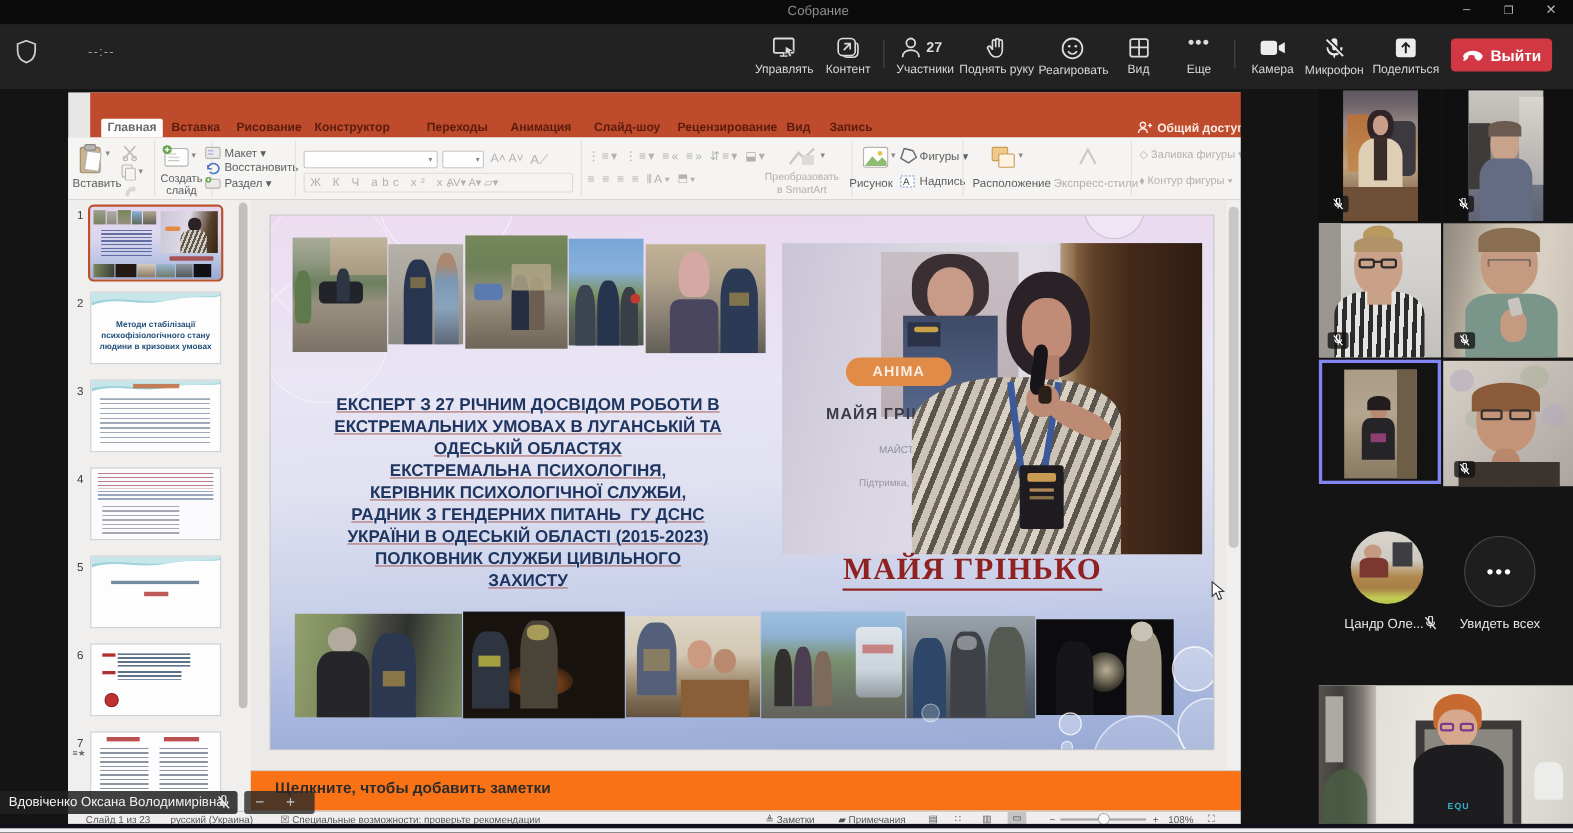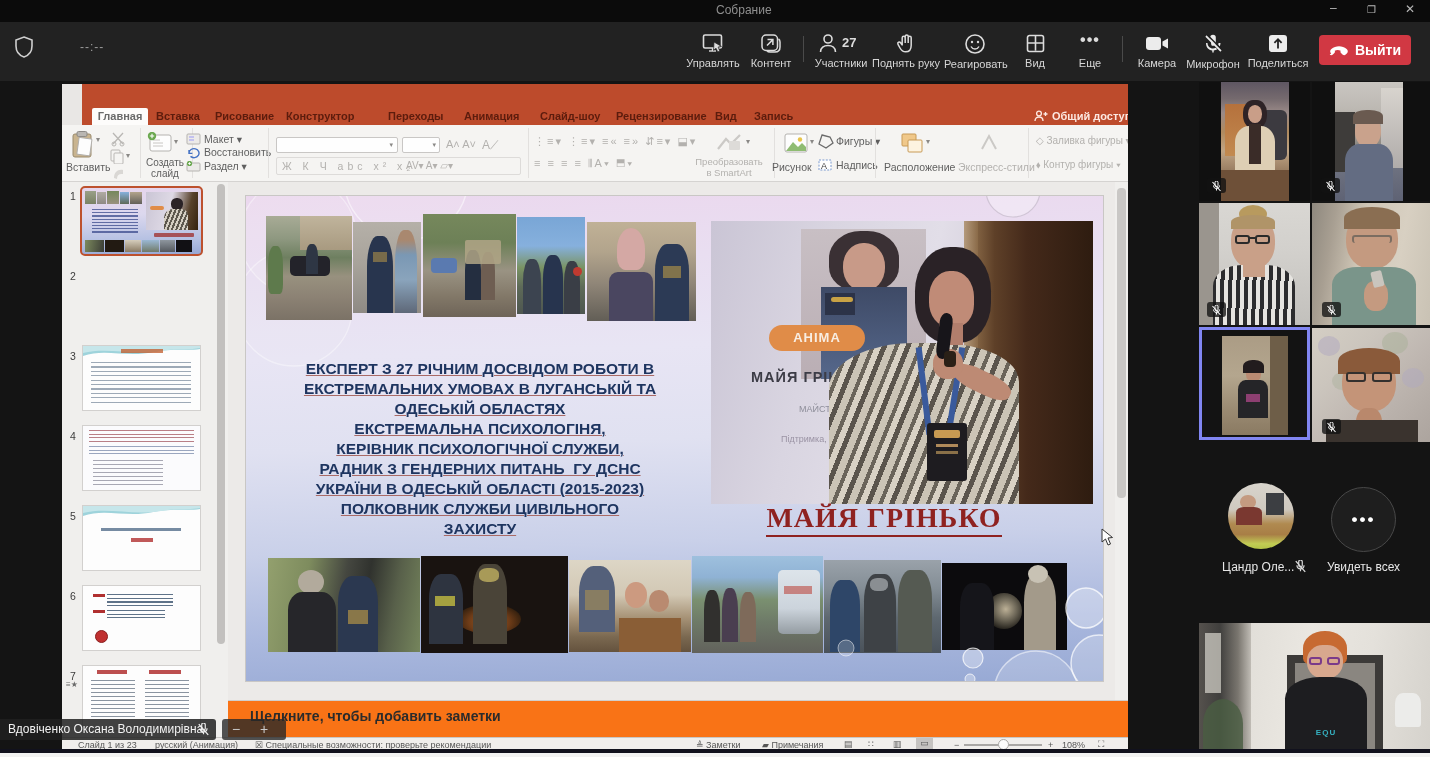--- a/index.html
+++ b/index.html
@@ -270,20 +270,27 @@
           </div>
           <div class="abs" style="left:72px;top:45px;width:40px;height:4px;background:#a03434;opacity:.8;border-radius:1px;"></div>
           <div class="abs" style="left:3px;top:52px;width:19px;height:12px;background:linear-gradient(100deg,#7c8a5e,#3a3c36);"></div>
             <div class="abs" style="left:23px;top:52px;width:19px;height:12px;background:#221a12;"></div>
             <div class="abs" style="left:43px;top:52px;width:16px;height:12px;background:linear-gradient(180deg,#d5cdbc,#8a7a62);"></div>
             <div class="abs" style="left:60px;top:52px;width:17px;height:12px;background:linear-gradient(180deg,#9ab8d4,#707a68);"></div>
             <div class="abs" style="left:78px;top:52px;width:15px;height:12px;background:linear-gradient(180deg,#8e969e,#54585e);"></div>
             <div class="abs" style="left:94px;top:52px;width:16px;height:12px;background:#111014;"></div>
         </div>
         <span class="abs" style="left:8px;top:88px;">2</span>
+        <div class="abs" style="left:21px;top:84px;width:117px;height:64px;background:#fdfdfd;box-shadow:0 0 0 1px #d2d0ce;overflow:hidden;">
+          <svg width="117" height="16" viewBox="0 0 117 16">
+              <path d="M0 12 C22 2 44 14 70 7 C90 2 105 6 117 3 L117 0 L0 0 Z" fill="#9ed3db"></path>
+              <path d="M0 9 C25 1 50 12 78 6 C96 2 108 5 117 2 L117 0 L0 0 Z" fill="#c6e6ea"></path>
+            </svg>
+          <div class="abs" style="left:4px;top:24px;width:109px;text-align:center;font-size:7.5px;font-weight:bold;color:#1f4e79;line-height:10px;">Методи стабілізації<br>психофізіологічного стану<br>людини в кризових умовах</div>
+        </div>
         <span class="abs" style="left:8px;top:168px;">3</span>
         <div class="abs" style="left:21px;top:164px;width:117px;height:64px;background:#fdfdfd;box-shadow:0 0 0 1px #d2d0ce;overflow:hidden;">
           <svg width="117" height="13" viewBox="0 0 117 13">
               <path d="M0 10 C22 2 44 12 70 6 C90 2 105 5 117 3 L117 0 L0 0 Z" fill="#9ed3db"></path>
               <path d="M0 7 C25 1 50 10 78 5 C96 2 108 4 117 2 L117 0 L0 0 Z" fill="#c6e6ea"></path>
             </svg>
           <div class="abs" style="left:38px;top:3px;width:42px;height:4px;background:#c05a28;opacity:.75;"></div>
           <div class="abs" style="left:8px;top:16px;width:100px;height:42px;background:repeating-linear-gradient(180deg,rgba(94,114,136,0.6) 0 1.2px,rgba(255,255,255,0) 1.2px 4.4px);"></div>
         </div>
         <span class="abs" style="left:8px;top:248px;">4</span>
@@ -435,21 +442,21 @@
           <circle cx="790" cy="497" r="42" fill="rgba(255,255,255,0.16)" stroke="rgba(255,255,255,0.55)" stroke-width="1.5"></circle>
           <circle cx="600" cy="452" r="8" fill="rgba(255,255,255,0.2)" stroke="rgba(255,255,255,0.5)" stroke-width="1"></circle>
         </svg>
       </div>
     </div>
     <div id="notes">
         <span style="position:absolute;left:22px;top:7px;font-weight:bold;">Щелкните, чтобы добавить заметки</span>
       </div>
     <div id="statusbar">
       <span class="abs" style="left:16px;top:2px;">Слайд 1 из 23</span>
-      <span class="abs" style="left:93px;top:2px;">русский (Анимация)</span>
+      <span class="abs" style="left:93px;top:2px;">русский (Украина)</span>
       <span class="abs" style="left:193px;top:2px;">☒ Специальные возможности: проверьте рекомендации</span>
       <span class="abs" style="left:634px;top:2px;">≜ Заметки</span>
       <span class="abs" style="left:700px;top:2px;">▰ Примечания</span>
       <span class="abs" style="left:782px;top:1px;">▤</span>
       <span class="abs" style="left:806px;top:1px;">∷</span>
       <span class="abs" style="left:831px;top:1px;">▥</span>
       <span class="abs" style="left:854px;top:0px;width:17px;height:12px;background:#c5c3c1;text-align:center;">▭</span>
       <span class="abs" style="left:892px;top:2px;">−</span>
       <div class="abs" style="left:902px;top:6px;width:78px;height:2px;background:#a9a7a5;"></div>
       <div class="abs" style="left:936px;top:1px;width:11px;height:11px;background:#fbfbfb;border:1px solid #a9a7a5;border-radius:50%;"></div>

